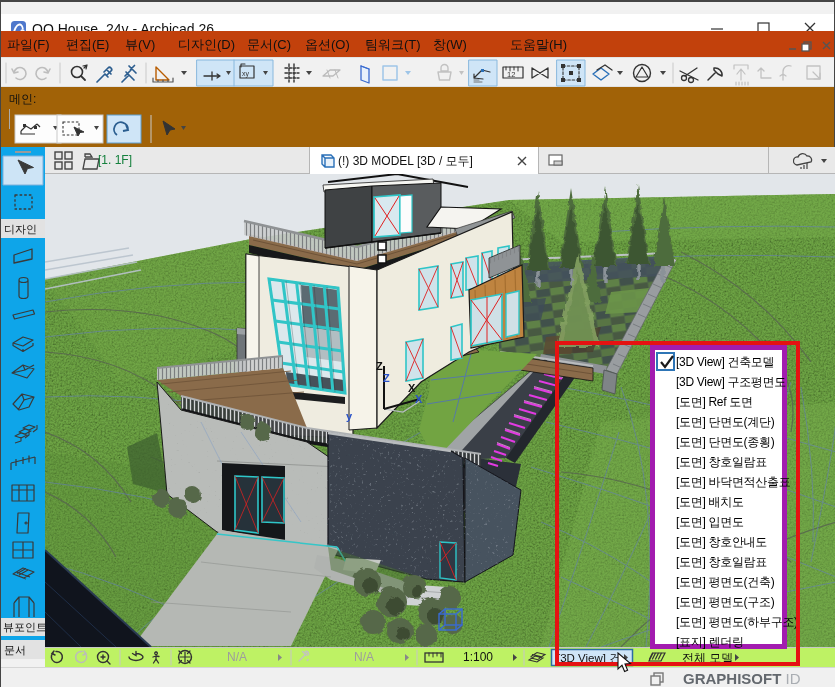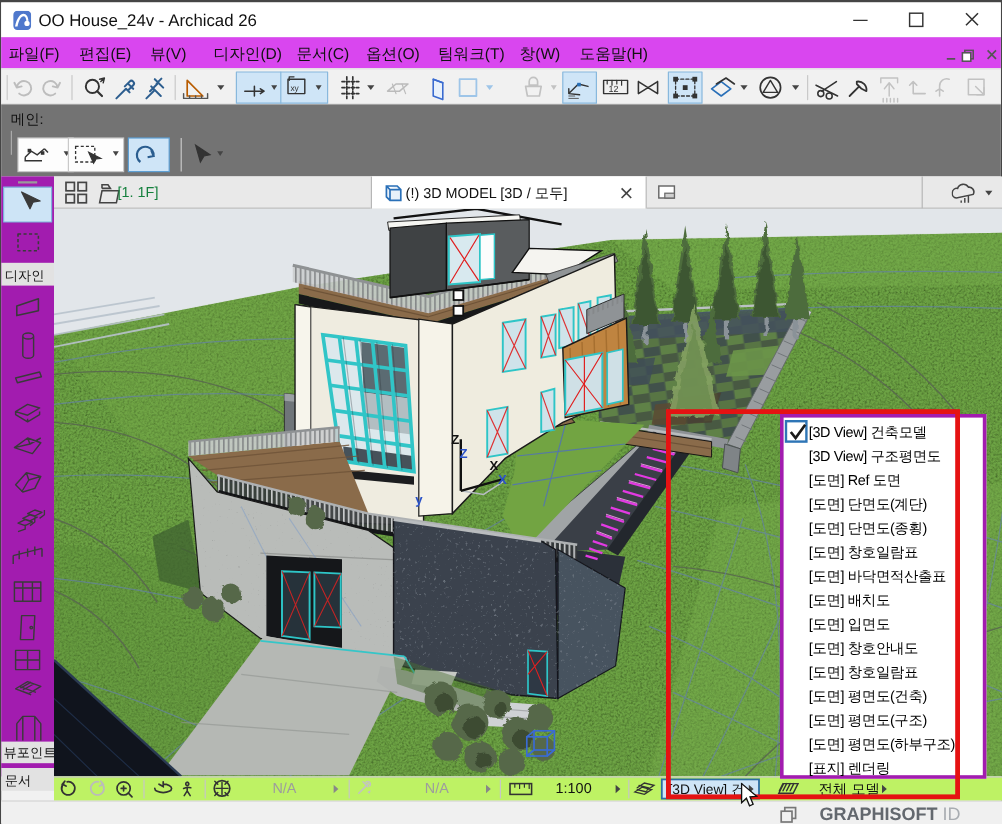--- a/index.html
+++ b/index.html
@@ -1,28 +1,28 @@
 <!DOCTYPE html>
 <html><head><meta charset="utf-8">
 <style>
 *{margin:0;padding:0;box-sizing:border-box}
 html,body{width:835px;height:687px;overflow:hidden;font-family:"Liberation Sans",sans-serif;background:#fff}
 #win{position:relative;width:835px;height:687px;border:1px solid #454545;border-top:2px solid #454545;background:#f1f1f1}
 .abs{position:absolute}
-#titlebar{left:0;top:0;width:100%;height:29px;background:#fff}
+#titlebar{left:0;top:12px;width:100%;height:29px;background:#fff}
 #title{left:31px;top:7px;font-size:14px;color:#111}
-#menubar{left:0;top:29px;width:100%;height:26px;background:#d946ef}
+#menubar{left:0;top:29px;width:100%;height:26px;background:#c2410c}
 .menu{position:absolute;top:5px;font-size:13px;color:#111}
 #toolbar{left:0;top:55px;width:100%;height:30px;background:#f1f1f1;border-top:1px solid #e3e3e3;border-bottom:1px solid #e2e2e2}
-#mainrow{left:0;top:85px;width:100%;height:60px;background:#737373}
+#mainrow{left:0;top:85px;width:100%;height:60px;background:#a16207}
 #tabbar{left:44px;top:145px;width:791px;height:27px;background:#e9e9e9;border-bottom:1px solid #b6b6b6}
-#sidebar{left:0;top:145px;width:44px;height:500px;background:#a21caf}
+#sidebar{left:0;top:145px;width:44px;height:500px;background:#0ea5e9}
 #statusbar{left:44px;top:645px;width:791px;height:20px;background:#bef264;border-top:1px solid #c8c8c8}
 #bottombar{left:0;top:665px;width:835px;height:22px;background:#f0f0f0;border-top:1px solid #d5d5d5}
-#dropdown{left:649px;top:343px;width:172px;height:304px;background:#fff;border:3px solid #a21caf;z-index:5}
+#dropdown{left:649px;top:343px;width:137px;height:304px;background:#fff;border:5px solid #a21caf;z-index:5}
 .ditem{position:absolute;left:21px;font-size:12px;color:#000;white-space:nowrap;letter-spacing:-0.3px}
 #redrect{left:554px;top:339px;width:245px;height:325px;border:4px solid #e51212;z-index:6;pointer-events:none}
 </style></head>
 <body>
 <div id="win">
 
   <div class="abs" id="titlebar">
     <svg class="abs" style="left:10px;top:7px" width="15" height="16" viewBox="0 0 15 16">
       <rect x="0" y="0" width="15" height="16" rx="3.5" fill="#4f78cc"></rect>
       <path d="M1.5 13 C3 6,6 2.5,8.5 2.5 C11 2.5,12.5 5,12.7 8.2 L11 8.5 C10.8 6,10 4.6,8.6 4.6 C6.6 4.6,4.6 8,3.6 13 Z" fill="#fff"></path>
@@ -38,21 +38,21 @@
 
   <div class="abs" id="menubar">
     <div class="menu" style="left:6px">파일(F)</div>
     <div class="menu" style="left:65px">편집(E)</div>
     <div class="menu" style="left:124px">뷰(V)</div>
     <div class="menu" style="left:177px">디자인(D)</div>
     <div class="menu" style="left:246px">문서(C)</div>
     <div class="menu" style="left:304px">옵션(O)</div>
     <div class="menu" style="left:364px">팀워크(T)</div>
     <div class="menu" style="left:432px">창(W)</div>
-    <div class="menu" style="left:482px">도움말(H)</div>
+    <div class="menu" style="left:509px">도움말(H)</div>
     <svg class="abs" style="left:786px;top:8px" width="46" height="14" viewBox="0 0 46 14">
       <line x1="2" y1="10" x2="9" y2="10" stroke="#555" stroke-width="1.5"></line>
       <rect x="17" y="3" width="7" height="7" fill="none" stroke="#555" stroke-width="1.3"></rect>
       <rect x="15" y="5" width="7" height="7" fill="#fff" stroke="#555" stroke-width="1.3"></rect>
       <path d="M36 3 L43 10 M43 3 L36 10" stroke="#555" stroke-width="1.4"></path>
     </svg>
   </div>
 
   <div class="abs" id="toolbar">
     <svg class="abs" style="left:0;top:0" width="835" height="30" viewBox="0 0 835 30" fill="none" stroke-linecap="round" stroke-linejoin="round">

